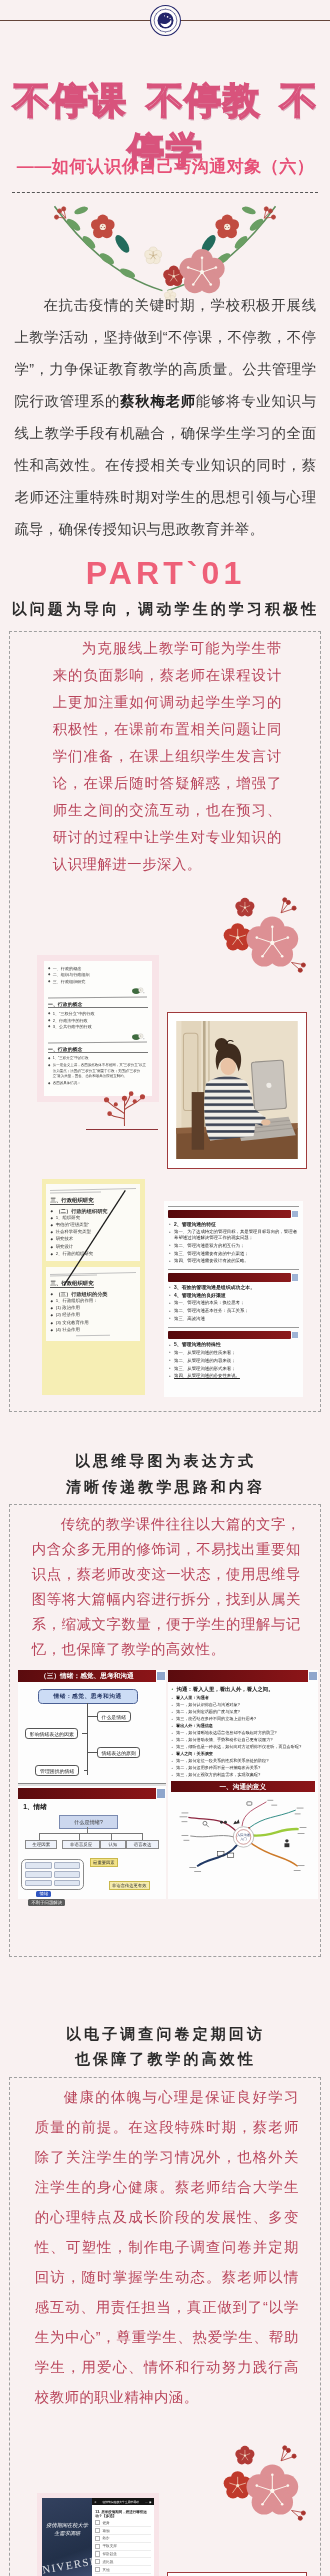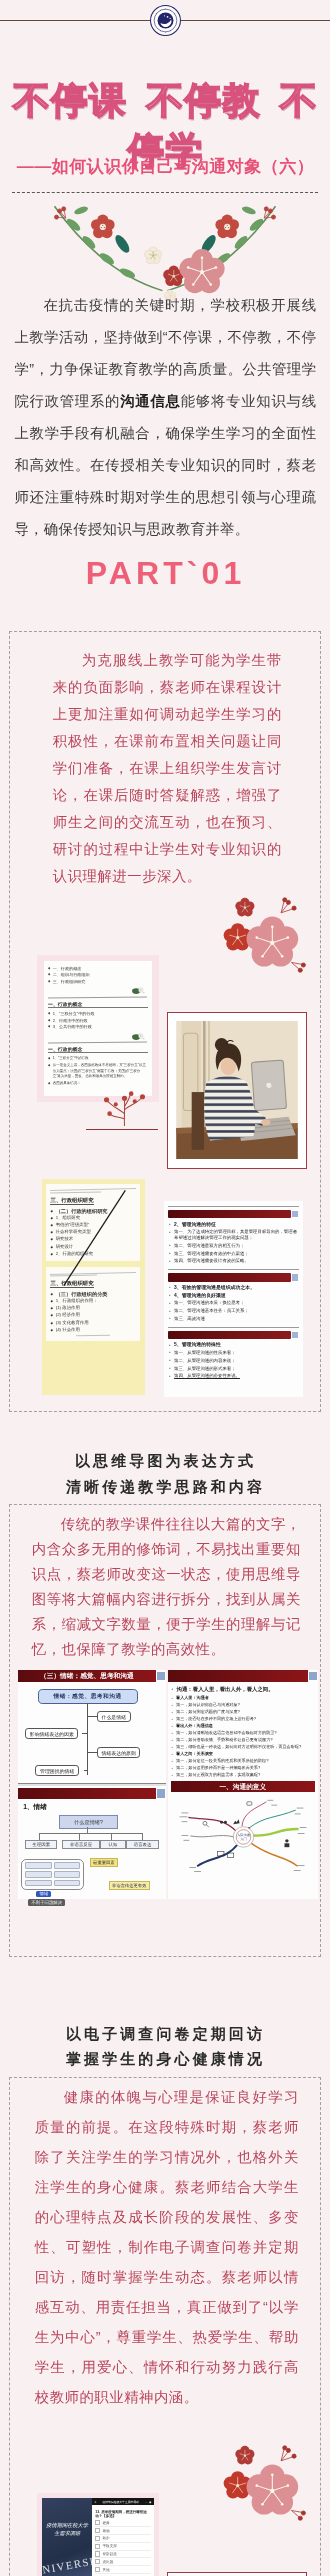--- a/index.html
+++ b/index.html
@@ -299,26 +299,27 @@
       <g fill="#f3ead9" stroke="#d9cdb4" stroke-width=".6">
           <circle cx="0" cy="-6" r="5.5"></circle>
           <circle cx="6" cy="-1.5" r="5.5"></circle>
           <circle cx="4" cy="5" r="5.5"></circle>
           <circle cx="-4" cy="5" r="5.5"></circle>
           <circle cx="-6" cy="-1.5" r="5.5"></circle>
         </g>
     </g>
   </svg>
 
-  <p class="intro"><span>在抗击疫情的关键时期，学校积极开展线上教学活动，坚持做到“不停课，不停教，不停学”，力争保证教育教学的高质量。公共管理学院行政管理系的</span><b>沟通信息</b><span>能够将专业知识与线上教学手段有机融合，确保学生学习的全面性和高效性。在传授相关专业知识的同时，蔡老师还注重特殊时期对学生的思想引领与心理疏导，确保传授知识与思政教育并举。</span></p>
+  <p class="intro"><span>在抗击疫情的关键时期，学校积极开展线上教学活动，坚持做到“不停课，不停教，不停学”，力争保证教育教学的高质量。公共管理学院行政管理系的</span><b>蔡秋梅老师</b><span>能够将专业知识与线上教学手段有机融合，确保学生学习的全面性和高效性。在传授相关专业知识的同时，蔡老师还注重特殊时期对学生的思想引领与心理疏导，确保传授知识与思政教育并举。</span></p>
 
   <div class="part-label" style="top:555px">PART`01</div>
+  <div class="part-heading" style="top:600px">以问题为导向，调动学生的学习积极性</div>
 
   <section class="dash-box" style="top:631px;height:781px">
-    <p class="red-body" style="left:43px;top:15px;width:229px;line-height:27px;">为克服线上教学可能为学生带来的负面影响，蔡老师在课程设计上更加注重如何调动起学生学习的积极性，在课前布置相关问题让同学们准备，在课上组织学生发言讨论，在课后随时答疑解惑，增强了师生之间的交流互动，也在预习、研讨的过程中让学生对专业知识的认识理解进一步深入。</p>
+    <p class="red-body" style="left:43px;top:3px;width:229px;line-height:27px;">为克服线上教学可能为学生带来的负面影响，蔡老师在课程设计上更加注重如何调动起学生学习的积极性，在课前布置相关问题让同学们准备，在课上组织学生发言讨论，在课后随时答疑解惑，增强了师生之间的交流互动，也在预习、研讨的过程中让学生对专业知识的认识理解进一步深入。</p>
 
     <svg class="flower-cluster" style="left:208px;top:258px" width="89" height="88" viewBox="0 0 172 170">
       <g stroke="#a8342e" stroke-width="1.5" fill="#a8342e">
         <path d="M122,44 l14,-18 M122,44 l24,-8 M122,44 l6,-24" fill="none"></path>
         <circle cx="136" cy="24" r="4"></circle>
           <circle cx="147" cy="35" r="4"></circle>
           <circle cx="129" cy="19" r="4"></circle>
         <path d="M142,140 l16,14 M142,140 l22,4" fill="none"></path>
         <circle cx="159" cy="155" r="4"></circle>
           <circle cx="165" cy="145" r="4"></circle>
@@ -643,21 +644,21 @@
             <path d="M225,101 h10 v8 h-10 z"></path>
           <circle cx="96" cy="58" r="3"></circle>
             <circle cx="104" cy="58" r="3"></circle>
           <path d="M120,62 l4,-7 3,3 4,-6 2,8 z"></path>
         </g>
       </svg>
     </div>
   </section>
 
   <div class="part-heading" style="top:2025px">以电子调查问卷定期回访</div>
-  <div class="part-heading" style="top:2050px">掌握学生的身心健康情况</div>
+  <div class="part-heading" style="top:2050px">也保障了教学的高效性</div>
 
   <section class="dash-box" style="top:2077px;height:659px">
     <p class="red-body" style="left:25px;top:4px;width:264px;line-height:30px;">健康的体魄与心理是保证良好学习质量的前提。在这段特殊时期，蔡老师除了关注学生的学习情况外，也格外关注学生的身心健康。蔡老师结合大学生的心理特点及成长阶段的发展性、多变性、可塑性，制作电子调查问卷并定期回访，随时掌握学生动态。蔡老师以情感互动、用责任担当，真正做到了“以学生为中心”，尊重学生、热爱学生、帮助学生，用爱心、情怀和行动努力践行高校教师的职业精神内涵。</p>
 
     <svg class="flower-cluster" style="left:208px;top:360px" width="89" height="88" viewBox="0 0 172 170">
       <g stroke="#a8342e" stroke-width="1.5" fill="#a8342e">
         <path d="M122,44 l14,-18 M122,44 l24,-8 M122,44 l6,-24" fill="none"></path>
         <circle cx="136" cy="24" r="4"></circle>
           <circle cx="147" cy="35" r="4"></circle>
           <circle cx="129" cy="19" r="4"></circle>

